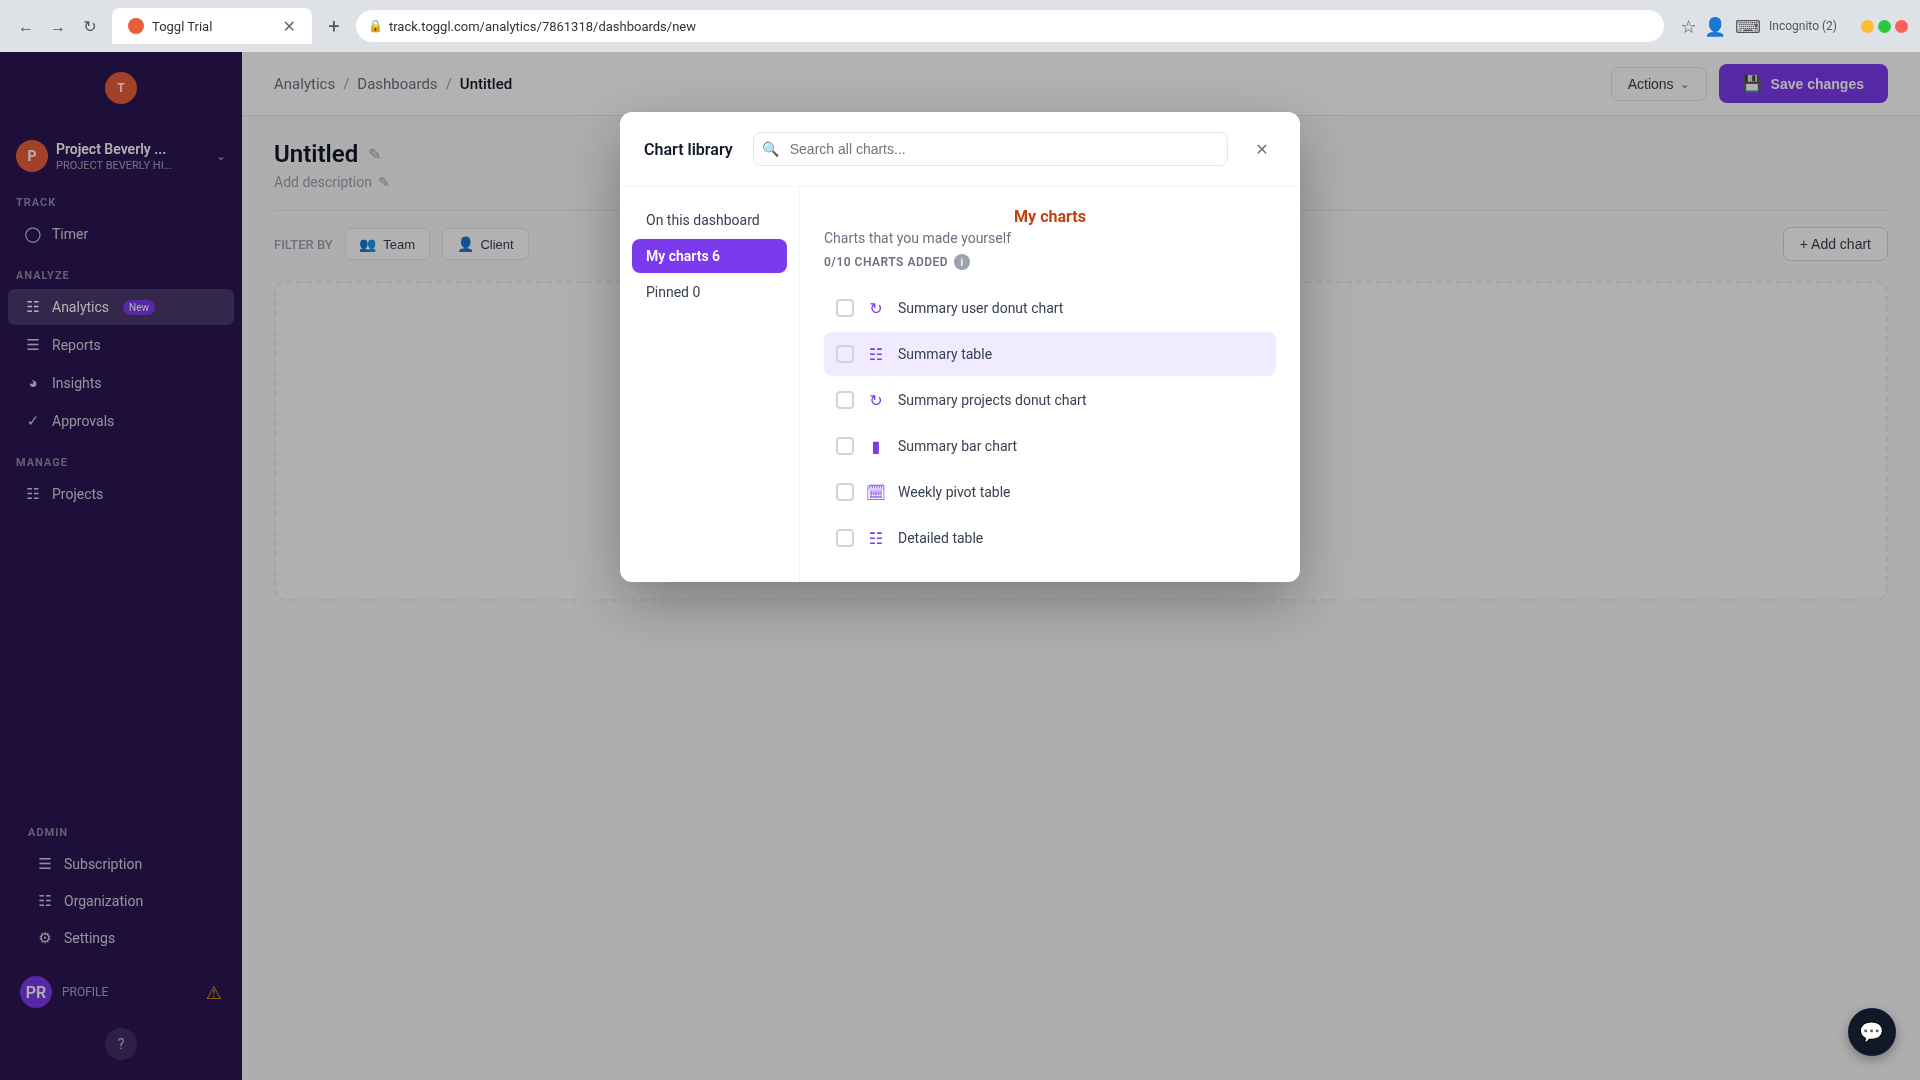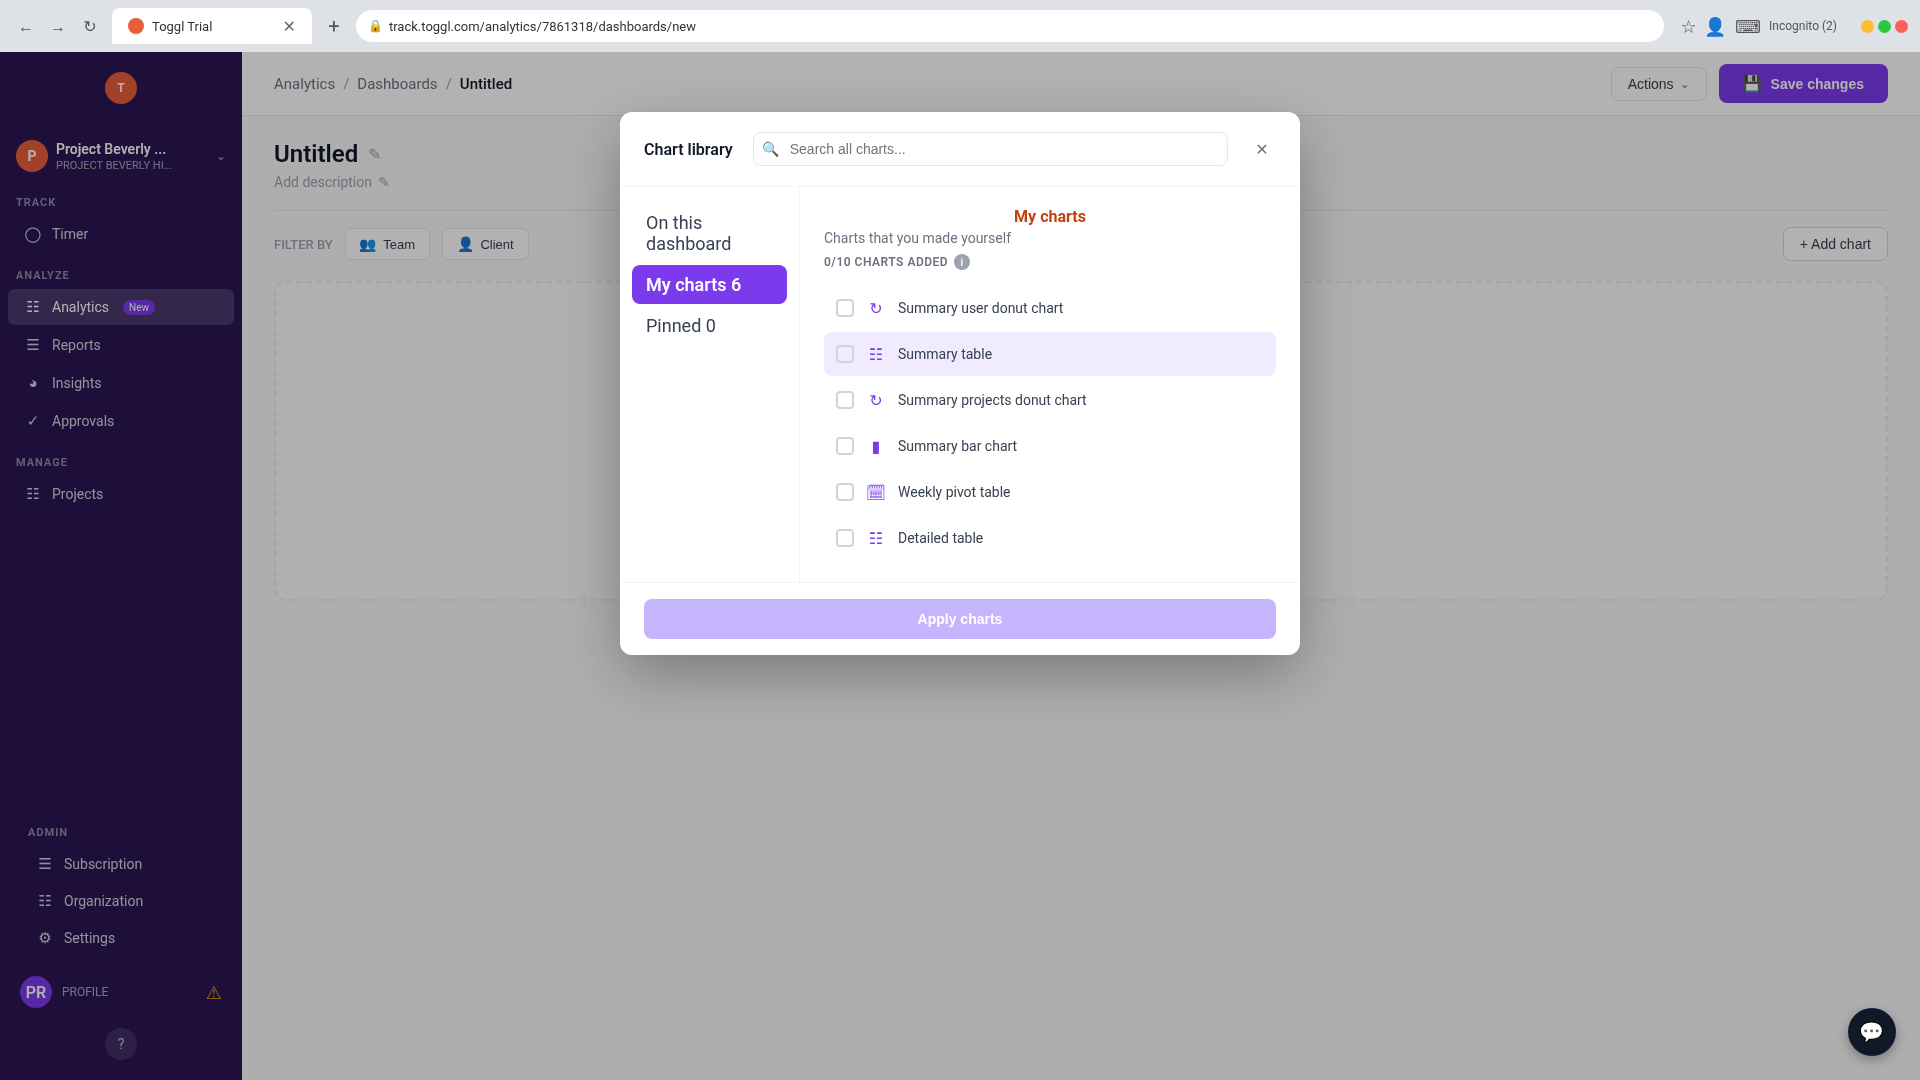--- a/index.html
+++ b/index.html
@@ -84,21 +84,21 @@
     .modal { background: white; border-radius: 12px; width: 680px; max-height: 600px; display: flex; flex-direction: column; box-shadow: 0 20px 60px rgba(0,0,0,0.3); overflow: hidden; }
     .modal-header { padding: 20px 24px; border-bottom: 1px solid #f3f4f6; display: flex; align-items: center; justify-content: space-between; flex-shrink: 0; }
     .modal-title { font-size: 16px; font-weight: 600; color: #111827; }
     .modal-search { flex: 1; margin: 0 20px; }
     .modal-search-input { width: 100%; border: 1px solid #e5e7eb; border-radius: 8px; padding: 8px 14px 8px 36px; font-size: 14px; color: #374151; outline: none; background: white; }
     .modal-search-wrap { position: relative; }
     .modal-search-icon { position: absolute; left: 10px; top: 50%; transform: translateY(-50%); color: #9ca3af; font-size: 14px; }
     .modal-close { width: 28px; height: 28px; border-radius: 6px; display: flex; align-items: center; justify-content: center; cursor: pointer; color: #6b7280; font-size: 16px; border: none; background: none; }
     .modal-body { display: flex; flex: 1; overflow: hidden; }
     .modal-sidebar { width: 180px; padding: 16px 12px; border-right: 1px solid #f3f4f6; flex-shrink: 0; }
-    .modal-nav-item { padding: 9px 14px; border-radius: 8px; cursor: pointer; font-size: 18px; color: #374151; margin-bottom: 2px; }
+    .modal-nav-item { padding: 9px 14px; border-radius: 8px; cursor: pointer; font-size: 14px; color: #374151; margin-bottom: 2px; }
     .modal-nav-item.active { background: #7c3aed; color: white; font-weight: 600; }
     .modal-main { flex: 1; padding: 20px 24px; overflow-y: auto; }
     .modal-section-title { font-size: 16px; font-weight: 700; color: #c2410c; margin-bottom: 4px; text-align: center; }
     .modal-section-sub { font-size: 14px; color: #6b7280; margin-bottom: 8px; }
     .charts-count { font-size: 12px; font-weight: 600; color: #6b7280; letter-spacing: 0.5px; margin-bottom: 16px; display: flex; align-items: center; gap: 6px; }
     .info-icon { width: 16px; height: 16px; background: #9ca3af; border-radius: 50%; display: flex; align-items: center; justify-content: center; color: white; font-size: 10px; cursor: pointer; }
     .chart-item { display: flex; align-items: center; gap: 12px; padding: 12px 12px; border-radius: 8px; cursor: pointer; margin-bottom: 2px; }
     .chart-item.highlighted { background: #f0ebff; }
     .chart-checkbox { width: 18px; height: 18px; border: 2px solid #d1d5db; border-radius: 4px; flex-shrink: 0; cursor: pointer; display: flex; align-items: center; justify-content: center; }
     .chart-item-icon { width: 20px; height: 20px; display: flex; align-items: center; justify-content: center; font-size: 16px; color: #7c3aed; flex-shrink: 0; }
@@ -335,23 +335,18 @@
           <span class="chart-item-label">Weekly pivot table</span>
         </div>
         <div class="chart-item">
           <div class="chart-checkbox"></div>
           <div class="chart-item-icon">☷</div>
           <span class="chart-item-label">Detailed table</span>
         </div>
       </div>
     </div>
 
-    <div class="modal-footer">
-      <button class="apply-btn">
-        <span>Apply charts</span>
-      </button>
-    </div>
   </div>
 </div>
 
 <div class="chat-bubble">
   <span>💬</span>
 </div>
 
 </body></html>

